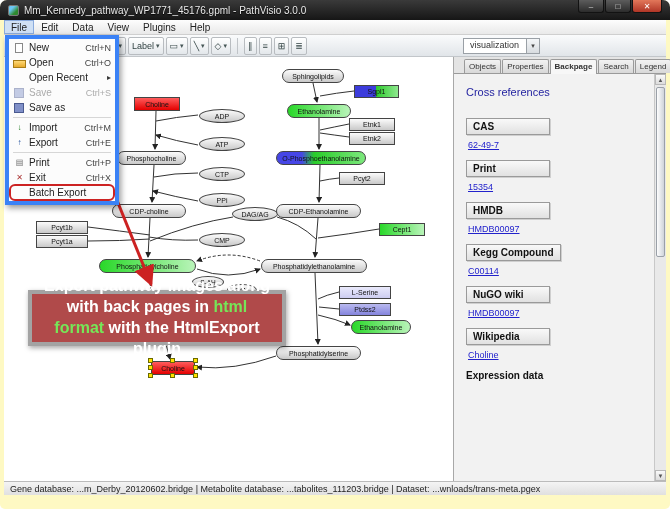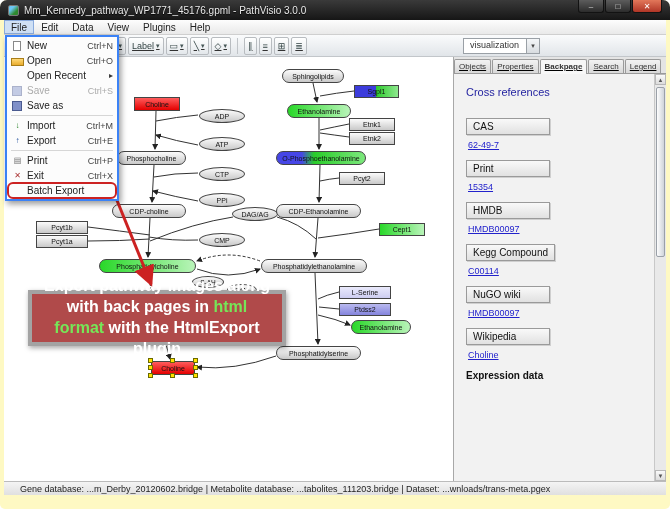--- a/index.html
+++ b/index.html
@@ -17,57 +17,57 @@
   .menubar{height:15px;display:flex;align-items:stretch;background:linear-gradient(#fdfdfd,#e9e9e9);border-bottom:1px solid #cfcfcf;font-size:10px;flex:none;}
   .menu{padding:1px 7px;display:flex;align-items:center;color:#222;}
   .menu.active{background:#cfe0f5;border:1px solid #8aabdd;padding:0 6px;}
   .toolbar{height:22px;display:flex;align-items:center;background:linear-gradient(#fafbfc,#e1e5e9);border-bottom:1px solid #c2c6ca;padding:0 6px;gap:3px;font-size:9px;color:#333;flex:none;}
   .zoomcombo,.viscombo{display:flex;align-items:stretch;background:#fff;border:1px solid #9aa0a6;height:16px;font-size:9px;}
   .zoomcombo .val{padding:1px 4px;min-width:34px;}
   .viscombo .val{padding:1px 6px;min-width:62px;}
   .combo-arrow{width:13px;background:linear-gradient(#f4f6f8,#d8dce0);border-left:1px solid #9aa0a6;display:flex;align-items:center;justify-content:center;font-size:7px;color:#444;}
   .tsep{width:1px;height:16px;background:#c0c4c8;margin:0 3px;}
   .tools{display:flex;gap:2px;}
-  .tbtn{display:flex;align-items:center;height:18px;padding:0 3px;border:1px solid #b8bcc0;background:linear-gradient(#ffffff,#e3e7eb);border-radius:2px;gap:2px;text-decoration:underline;}
+  .tbtn{display:flex;align-items:center;height:18px;padding:0 3px;border:1px solid #b8bcc0;background:linear-gradient(#ffffff,#e3e7eb);border-radius:2px;gap:2px;}
   .tglyph{font-size:9px;color:#344;}
   .tarrow{font-size:7px;color:#455;}
   .main{flex:1;display:flex;min-height:0;position:relative;}
   
   .canvas{flex:1;background:#fff;position:relative;overflow:hidden;border-right:1px solid #a8a8a8;}
   .edges{position:absolute;left:0;top:0;z-index:1;}
   .node{position:absolute;z-index:2;display:flex;align-items:center;justify-content:center;font-size:7px;color:#111;border:1px solid #444;background:linear-gradient(#fbfbfb,#c9c9c9);white-space:nowrap;overflow:hidden;}
   .node.rounded{border-radius:7px;}
   .node.ellipse{border-radius:50%;}
   .node.small{font-size:6.5px;}
   .node.green{background:linear-gradient(90deg,#29d829,#b9f4b9);}
   .node.red{background:linear-gradient(#ff5c5c,#e40000);}
   .node.bluegreen{background:linear-gradient(90deg,#4646e6 0,#4646e6 28%,#29cc29 42%,#7de87d 100%);}
   .node.halfbluegreen{background:linear-gradient(90deg,#3c3cdc 0,#3c3cdc 50%,#2ecc2e 50%,#8fe88f 100%);}
   .node.purple{background:linear-gradient(#b9b9ef,#8484dd);}
   .node.lavender{background:linear-gradient(#eaeafc,#cdcdf0);}
   .handle{position:absolute;width:5px;height:5px;background:#ffe200;border:1px solid #6a6a00;z-index:3;}
   
   .sidebar{width:212px;background:#f2f2f2;display:flex;flex-direction:column;font-size:10px;position:relative;flex:none;}
-  .tabs{display:flex;align-items:flex-end;height:17px;background:#e4e4e4;border-bottom:1px solid #9a9a9a;padding:2px 0 0;flex:none;text-decoration:underline;}
+  .tabs{display:flex;align-items:flex-end;height:17px;background:#e4e4e4;border-bottom:1px solid #9a9a9a;padding:2px 10px 0;flex:none;}
   .tab{font-size:8px;padding:2px 4px;background:linear-gradient(#f2f2f2,#d8d8d8);border:1px solid #9a9a9a;border-bottom:none;border-radius:2px 2px 0 0;margin-right:1px;color:#333;white-space:nowrap;}
   .tab.active{background:#f7f7f7;font-weight:bold;position:relative;top:1px;padding-bottom:3px;}
   .sidebody{flex:1;padding:8px 22px 4px 12px;overflow:hidden;}
   .xhead{color:#1f1f9f;font-weight:normal;font-size:11px;margin:4px 0 20px;}
   .xsection{margin-bottom:8px;}
-  .xsource{display:inline-block;min-width:84px;background:linear-gradient(#f9f9f9,#e1e1e1);border:1px solid #9a9a9a;box-shadow:1px 1px 0 #cfcfcf;font-weight:normal;font-size:10px;padding:2px 6px;color:#111;}
+  .xsource{display:inline-block;min-width:84px;background:linear-gradient(#f9f9f9,#e1e1e1);border:1px solid #9a9a9a;box-shadow:1px 1px 0 #cfcfcf;font-weight:bold;font-size:10px;padding:2px 6px;color:#111;}
   .xid{font-size:9px;margin:5px 2px 10px;color:#2222cc;text-decoration:underline;display:block;width:max-content;}
   .xid.plain{color:#222;text-decoration:none;}
   .xfoot{font-weight:bold;font-size:10px;color:#111;margin-top:4px;}
   .sscroll{position:absolute;top:17px;right:0;bottom:0;width:12px;background:#e9e9e9;border-left:1px solid #c8c8c8;}
   .sthumb{position:absolute;top:13px;left:1px;width:9px;height:170px;background:linear-gradient(90deg,#fdfdfd,#cfd4da);border:1px solid #9aa0a8;border-radius:2px;}
   .sarrow{position:absolute;left:0;width:11px;height:11px;font-size:6px;display:flex;align-items:center;justify-content:center;color:#555;background:linear-gradient(#fafafa,#dcdcdc);border:1px solid #b8b8b8;}
   
-  .statusbar{height:14px;background:linear-gradient(#f4f4f4,#e0e0e0);border-top:1px solid #bbb;display:flex;align-items:center;padding:0 16px;font-size:9px;color:#222;white-space:nowrap;overflow:hidden;flex:none;}
-  
-  .filemenu{position:absolute;top:35px;left:5px;width:114px;background:#fcfcfc;border:2px solid #3b82f6;box-shadow:2px 3px 6px rgba(0,0,0,.4);z-index:50;padding:1px;}
+  .statusbar{height:14px;background:linear-gradient(#f4f4f4,#e0e0e0);border-top:1px solid #bbb;display:flex;align-items:center;padding:0 6px;font-size:9px;color:#222;white-space:nowrap;overflow:hidden;flex:none;}
+  
+  .filemenu{position:absolute;top:35px;left:5px;width:114px;background:#fcfcfc;border:4px solid #3b82f6;box-shadow:2px 3px 6px rgba(0,0,0,.4);z-index:50;padding:1px;}
   .mitem{display:flex;align-items:center;height:15px;font-size:10px;color:#222;padding:0 3px;}
   .micon{width:13px;height:10px;flex:none;margin-right:3px;font-size:8px;line-height:10px;text-align:center;}
   .micon.new{background:#fff;border:1px solid #888;width:8px;height:10px;margin-left:2px;margin-right:6px;}
   .micon.open{background:linear-gradient(#ffd977,#e8ab2d);border:1px solid #a87d18;height:8px;margin-top:2px;}
   .micon.save,.micon.saveas{background:#8090c8;border:1px solid #4a5a90;width:10px;height:10px;margin-left:1px;margin-right:5px;}
   .micon.import::before{content:"↓";color:#1a7a1a;font-weight:bold;}
   .micon.export::before{content:"↑";color:#1a4a9a;font-weight:bold;}
   .micon.print::before{content:"▤";color:#666;}
   .micon.exit::before{content:"✕";color:#a33;}
   .mlabel{flex:1;}

